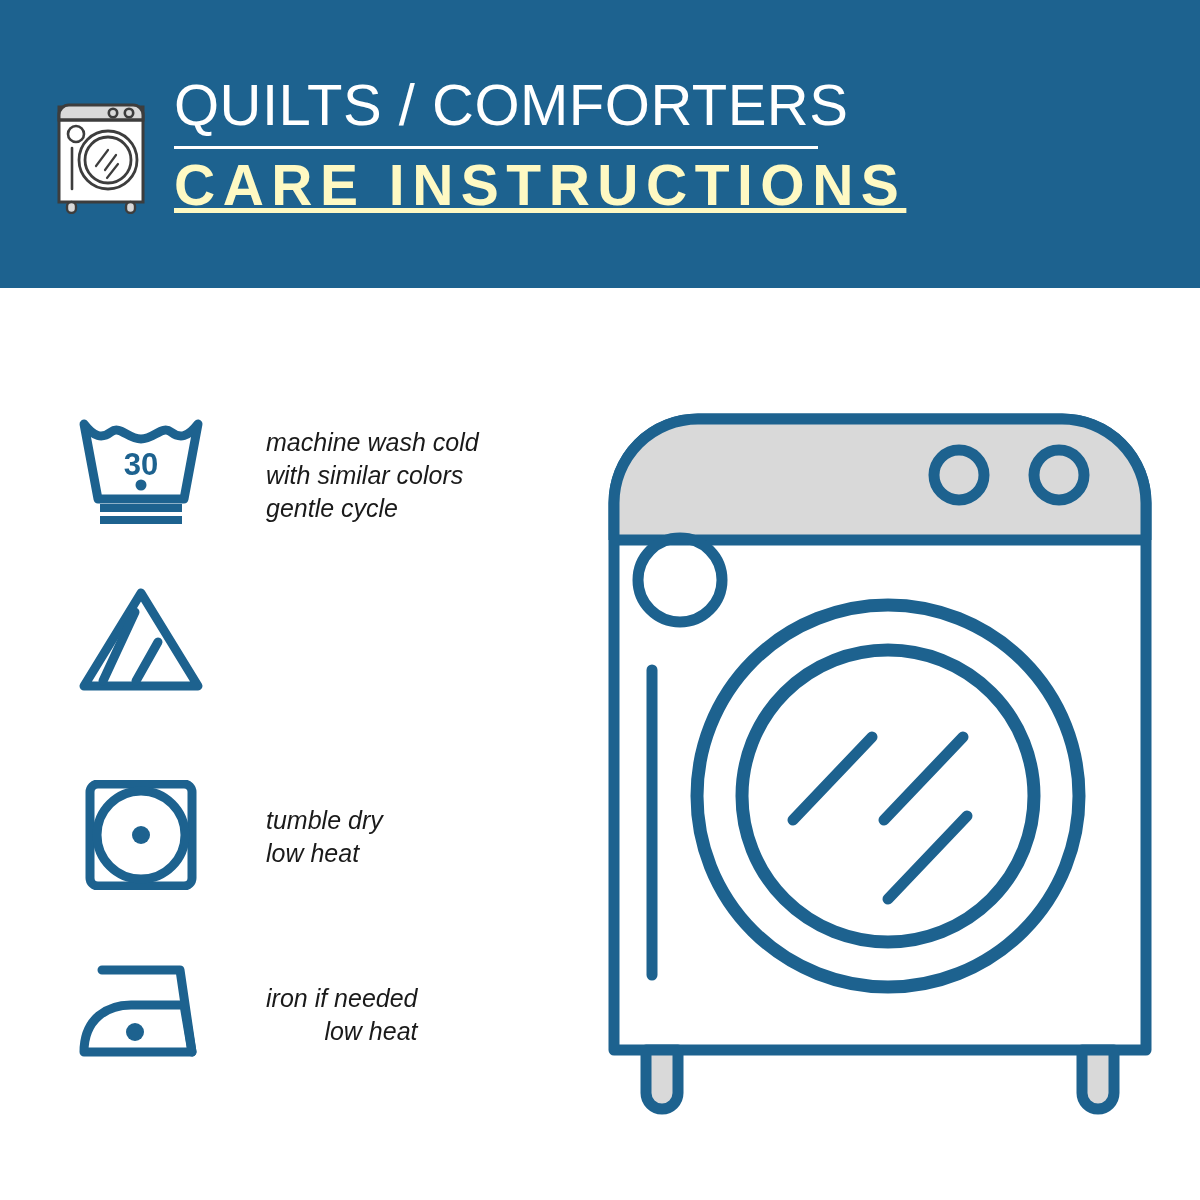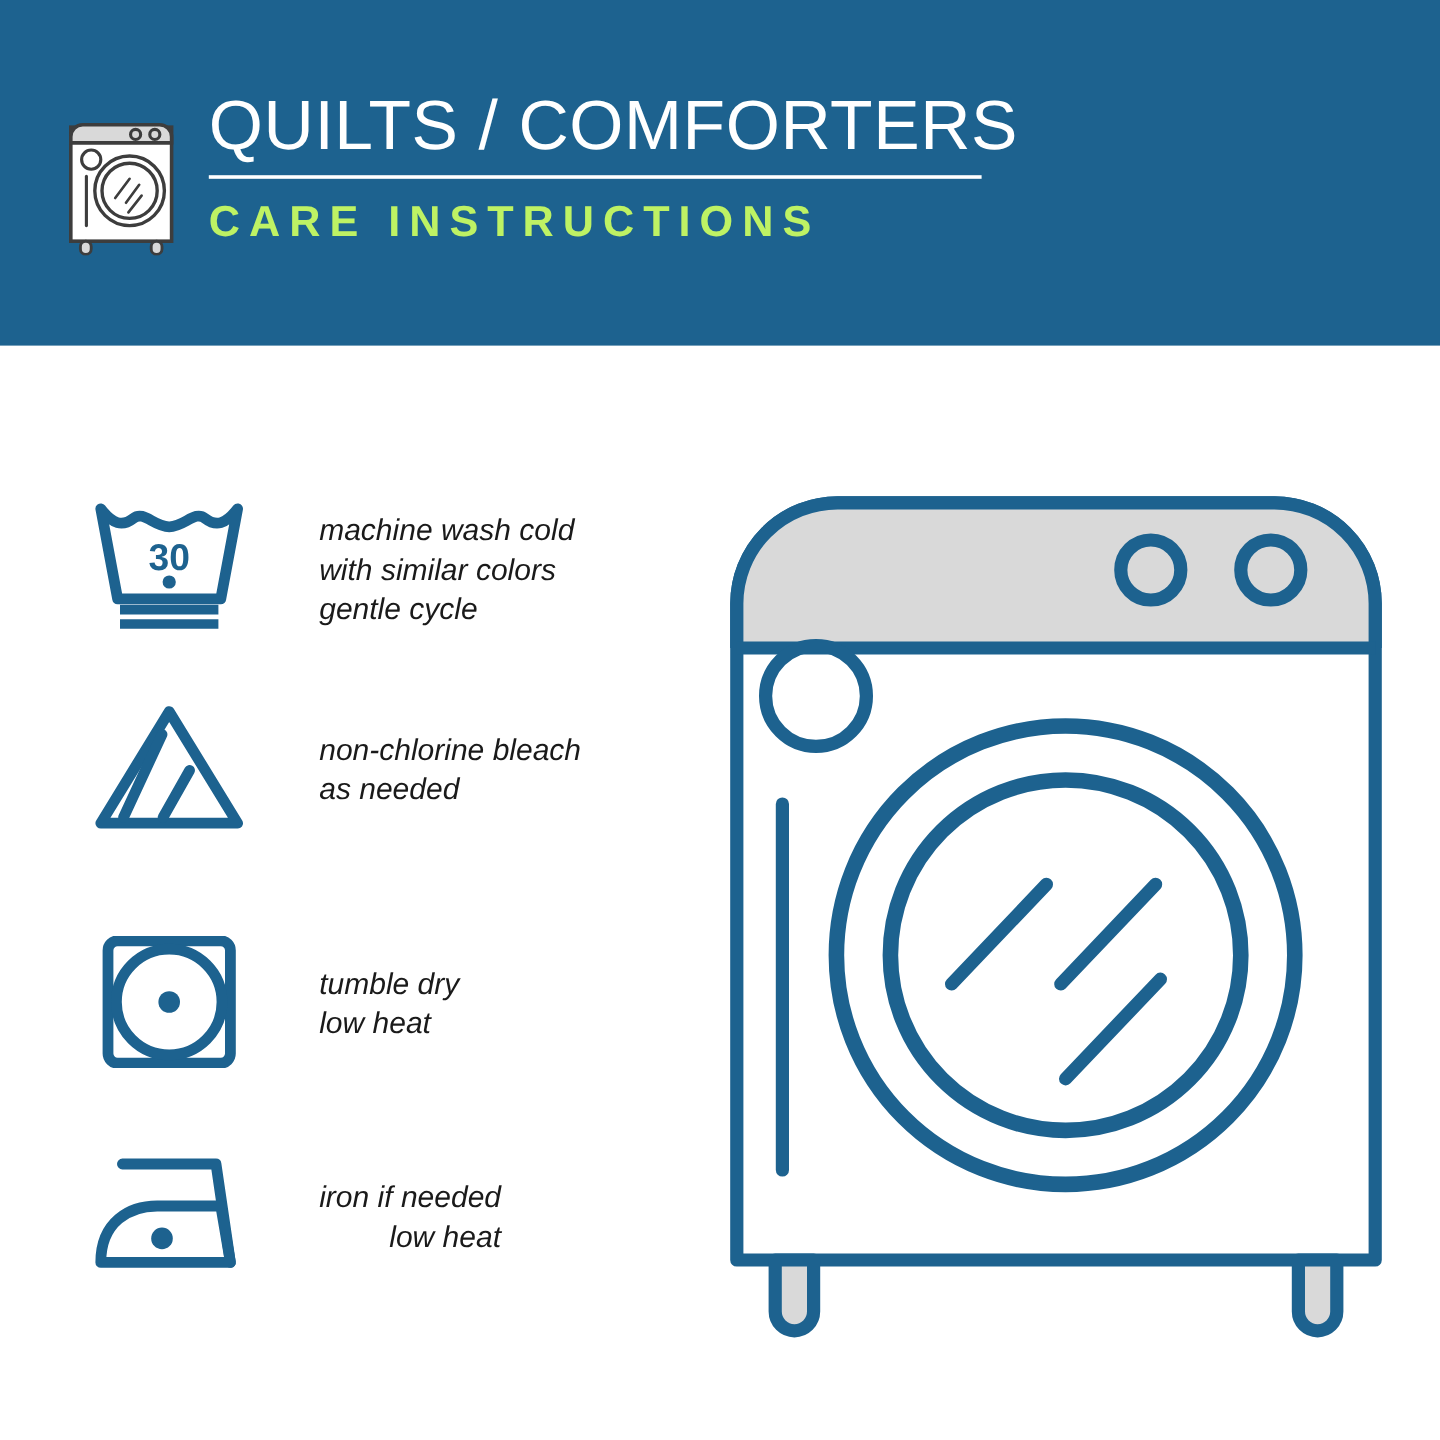--- a/index.html
+++ b/index.html
@@ -28,21 +28,21 @@
     width: 1200px;
     height: 288px;
     background: #1d628f;
   }
 
   .header-inner {
     position: absolute;
     left: 50px;
     top: 72px;
     display: flex;
-    align-items: center;
+    align-items: flex-end;
   }
 
   .header-logo {
     width: 102px;
     height: 132px;
     flex: 0 0 auto;
     margin-top: 8px;
   }
 
   .header-titles {
@@ -62,27 +62,28 @@
   }
 
   .title-rule {
     height: 3px;
     background: #ffffff;
     width: 644px;
     margin: 8px 0 7px 0;
   }
 
   .title-sub {
-    color: #bef264;
-    font-size: 36px;
+    color: #fef9c3;
+    font-size: 57px;
     line-height: 58px;
     font-weight: 700;
     letter-spacing: 7.5px;
     white-space: nowrap;
     font-family: "Liberation Sans", sans-serif;
+    text-decoration: underline;
   }
 
   
   .care-list {
     position: absolute;
     left: 16px;
     top: 288px;
     width: 560px;
     height: 1072px;
   }
@@ -201,22 +202,20 @@
     </div>
 
     <div class="care-row r1">
       <span class="care-icon">
         <svg viewBox="0 0 130 110" xmlns="http://www.w3.org/2000/svg">
           <path d="M65 8 L122 101 L8 101 Z" fill="none" stroke="#1d628f" stroke-width="9" stroke-linejoin="round"></path>
           <line x1="59" y1="27" x2="27" y2="96" stroke="#1d628f" stroke-width="9" stroke-linecap="round"></line>
           <line x1="82" y1="57" x2="60" y2="96" stroke="#1d628f" stroke-width="9" stroke-linecap="round"></line>
         </svg>
       </span>
-      <div class="care-text">non-chlorine bleach
-as needed</div>
     </div>
 
     <div class="care-row r2">
       <span class="care-icon">
         <svg viewBox="0 0 130 110" xmlns="http://www.w3.org/2000/svg">
           <rect x="14" y="4" width="102" height="102" rx="8" fill="none" stroke="#1d628f" stroke-width="9"></rect>
           <circle cx="65" cy="55" r="44" fill="none" stroke="#1d628f" stroke-width="9"></circle>
           <circle cx="65" cy="55" r="9" fill="#1d628f"></circle>
         </svg>
       </span>

